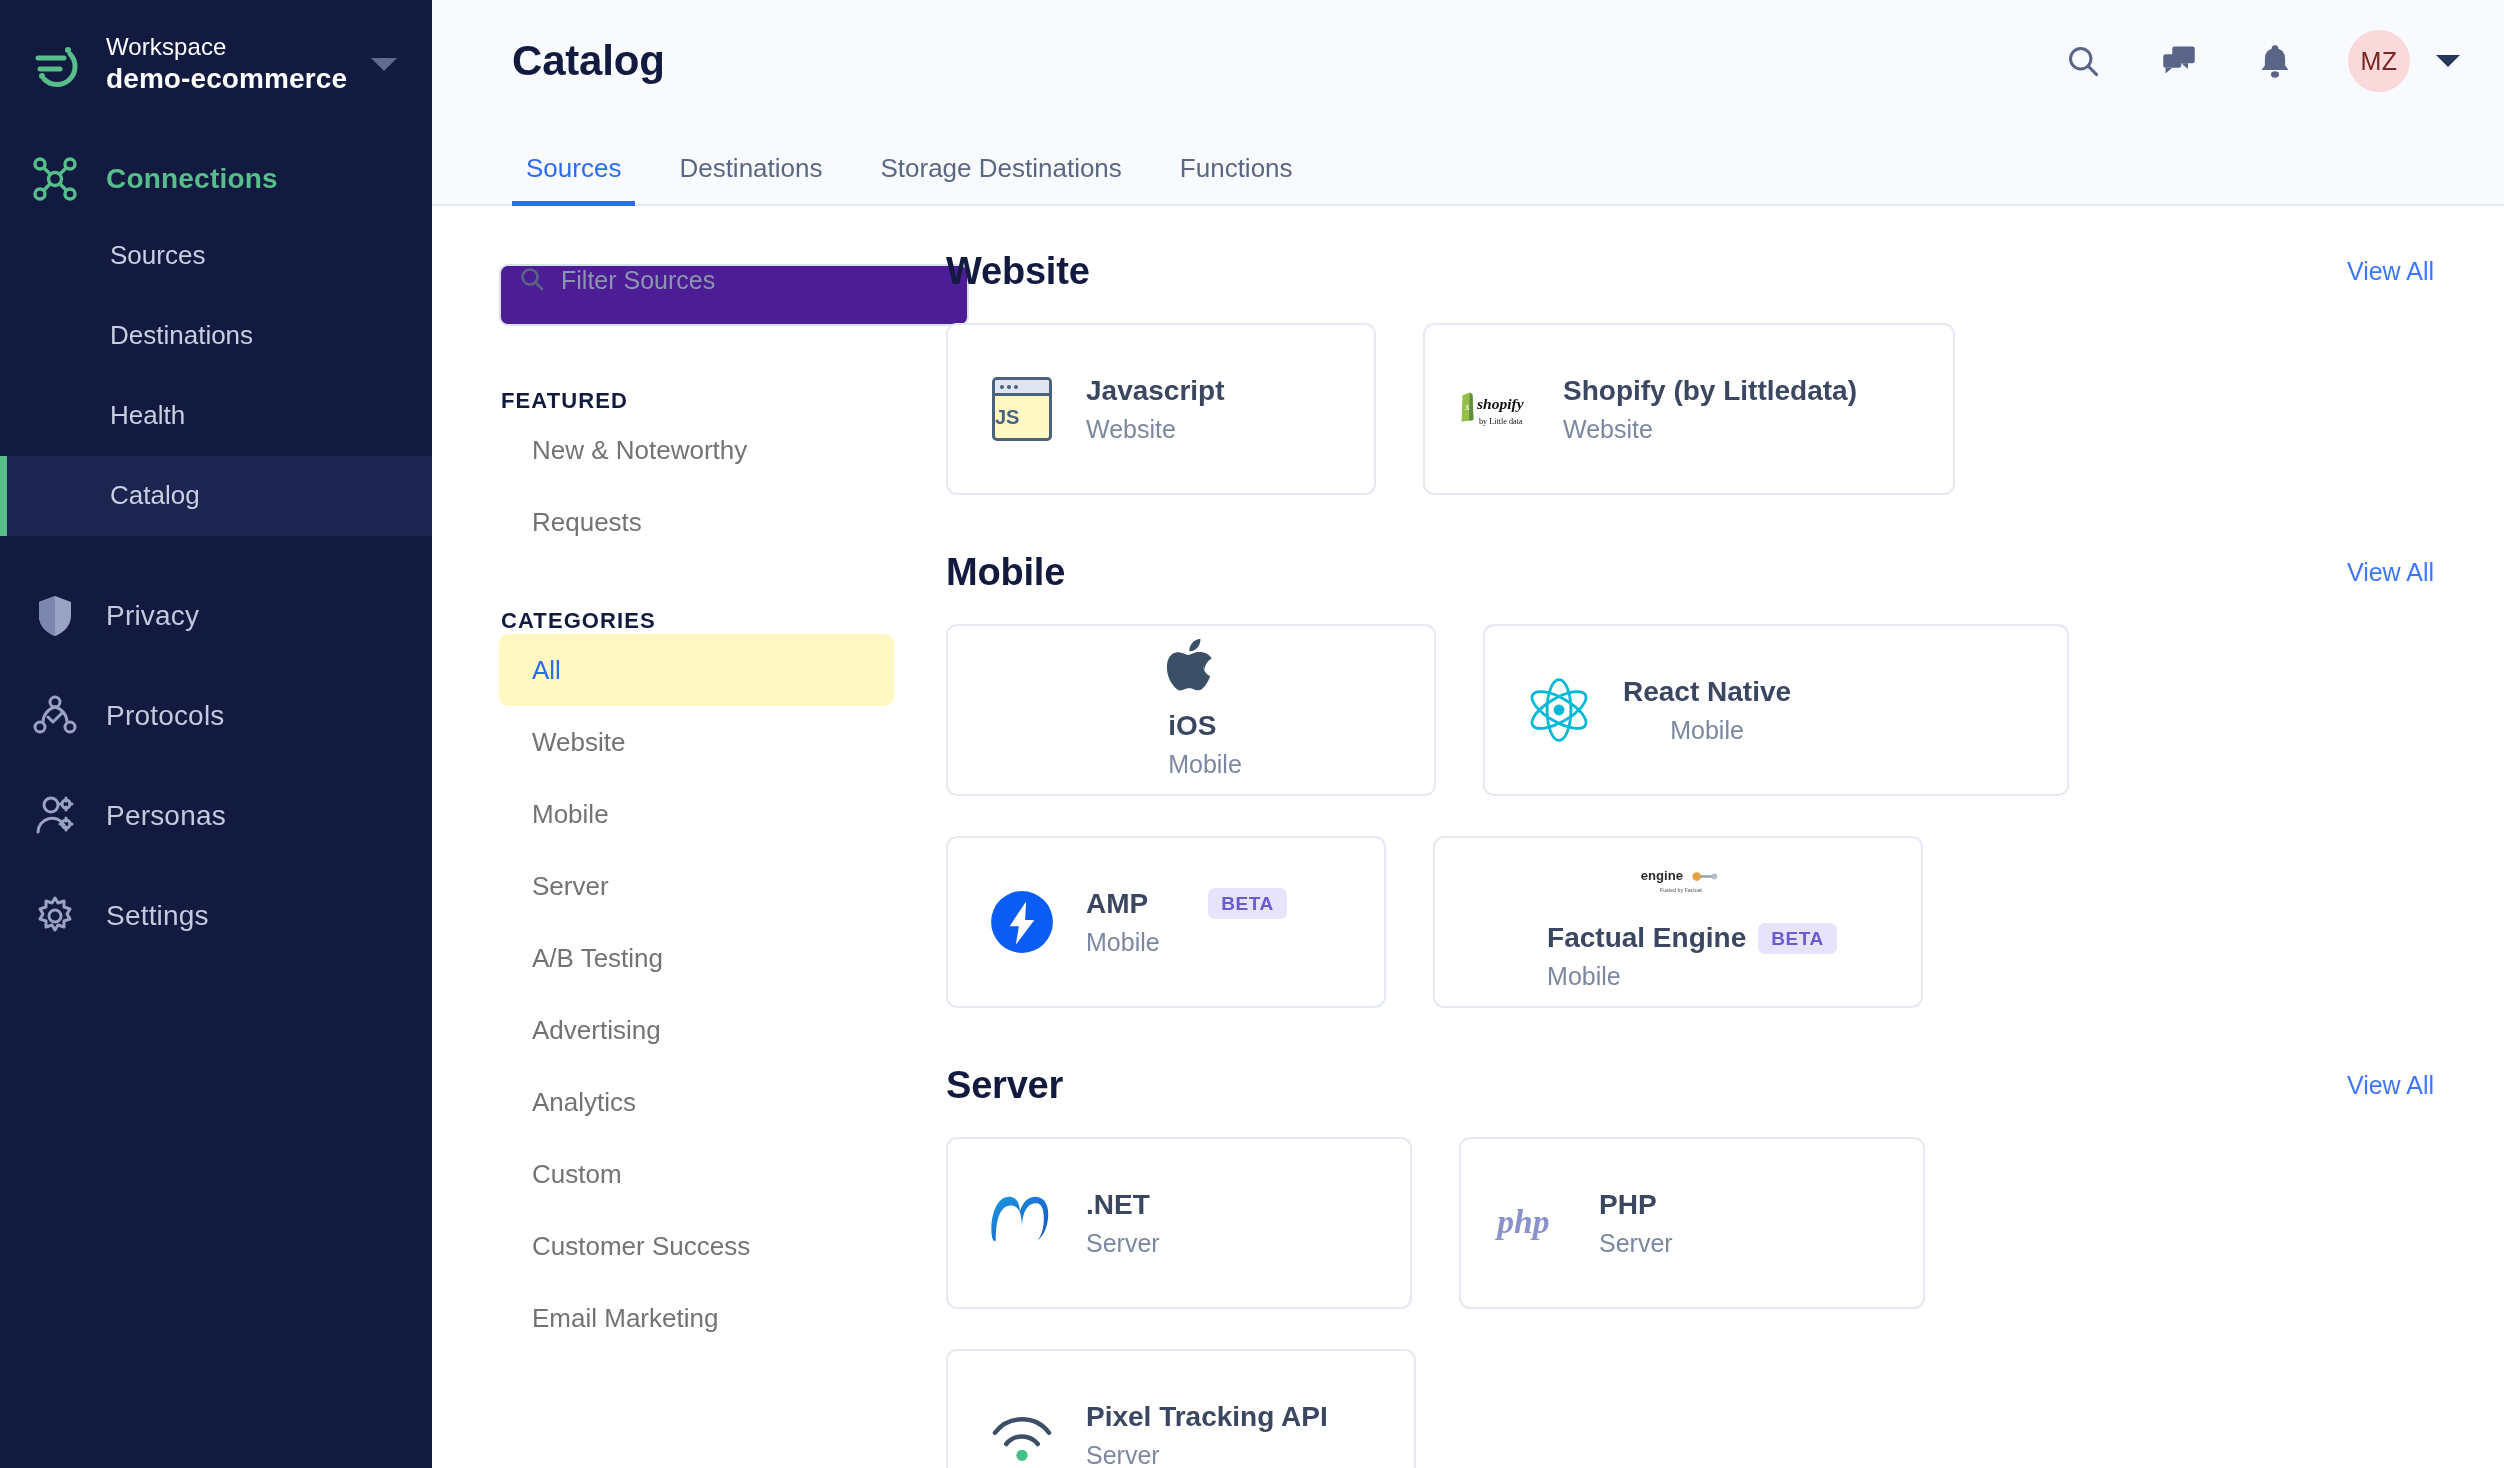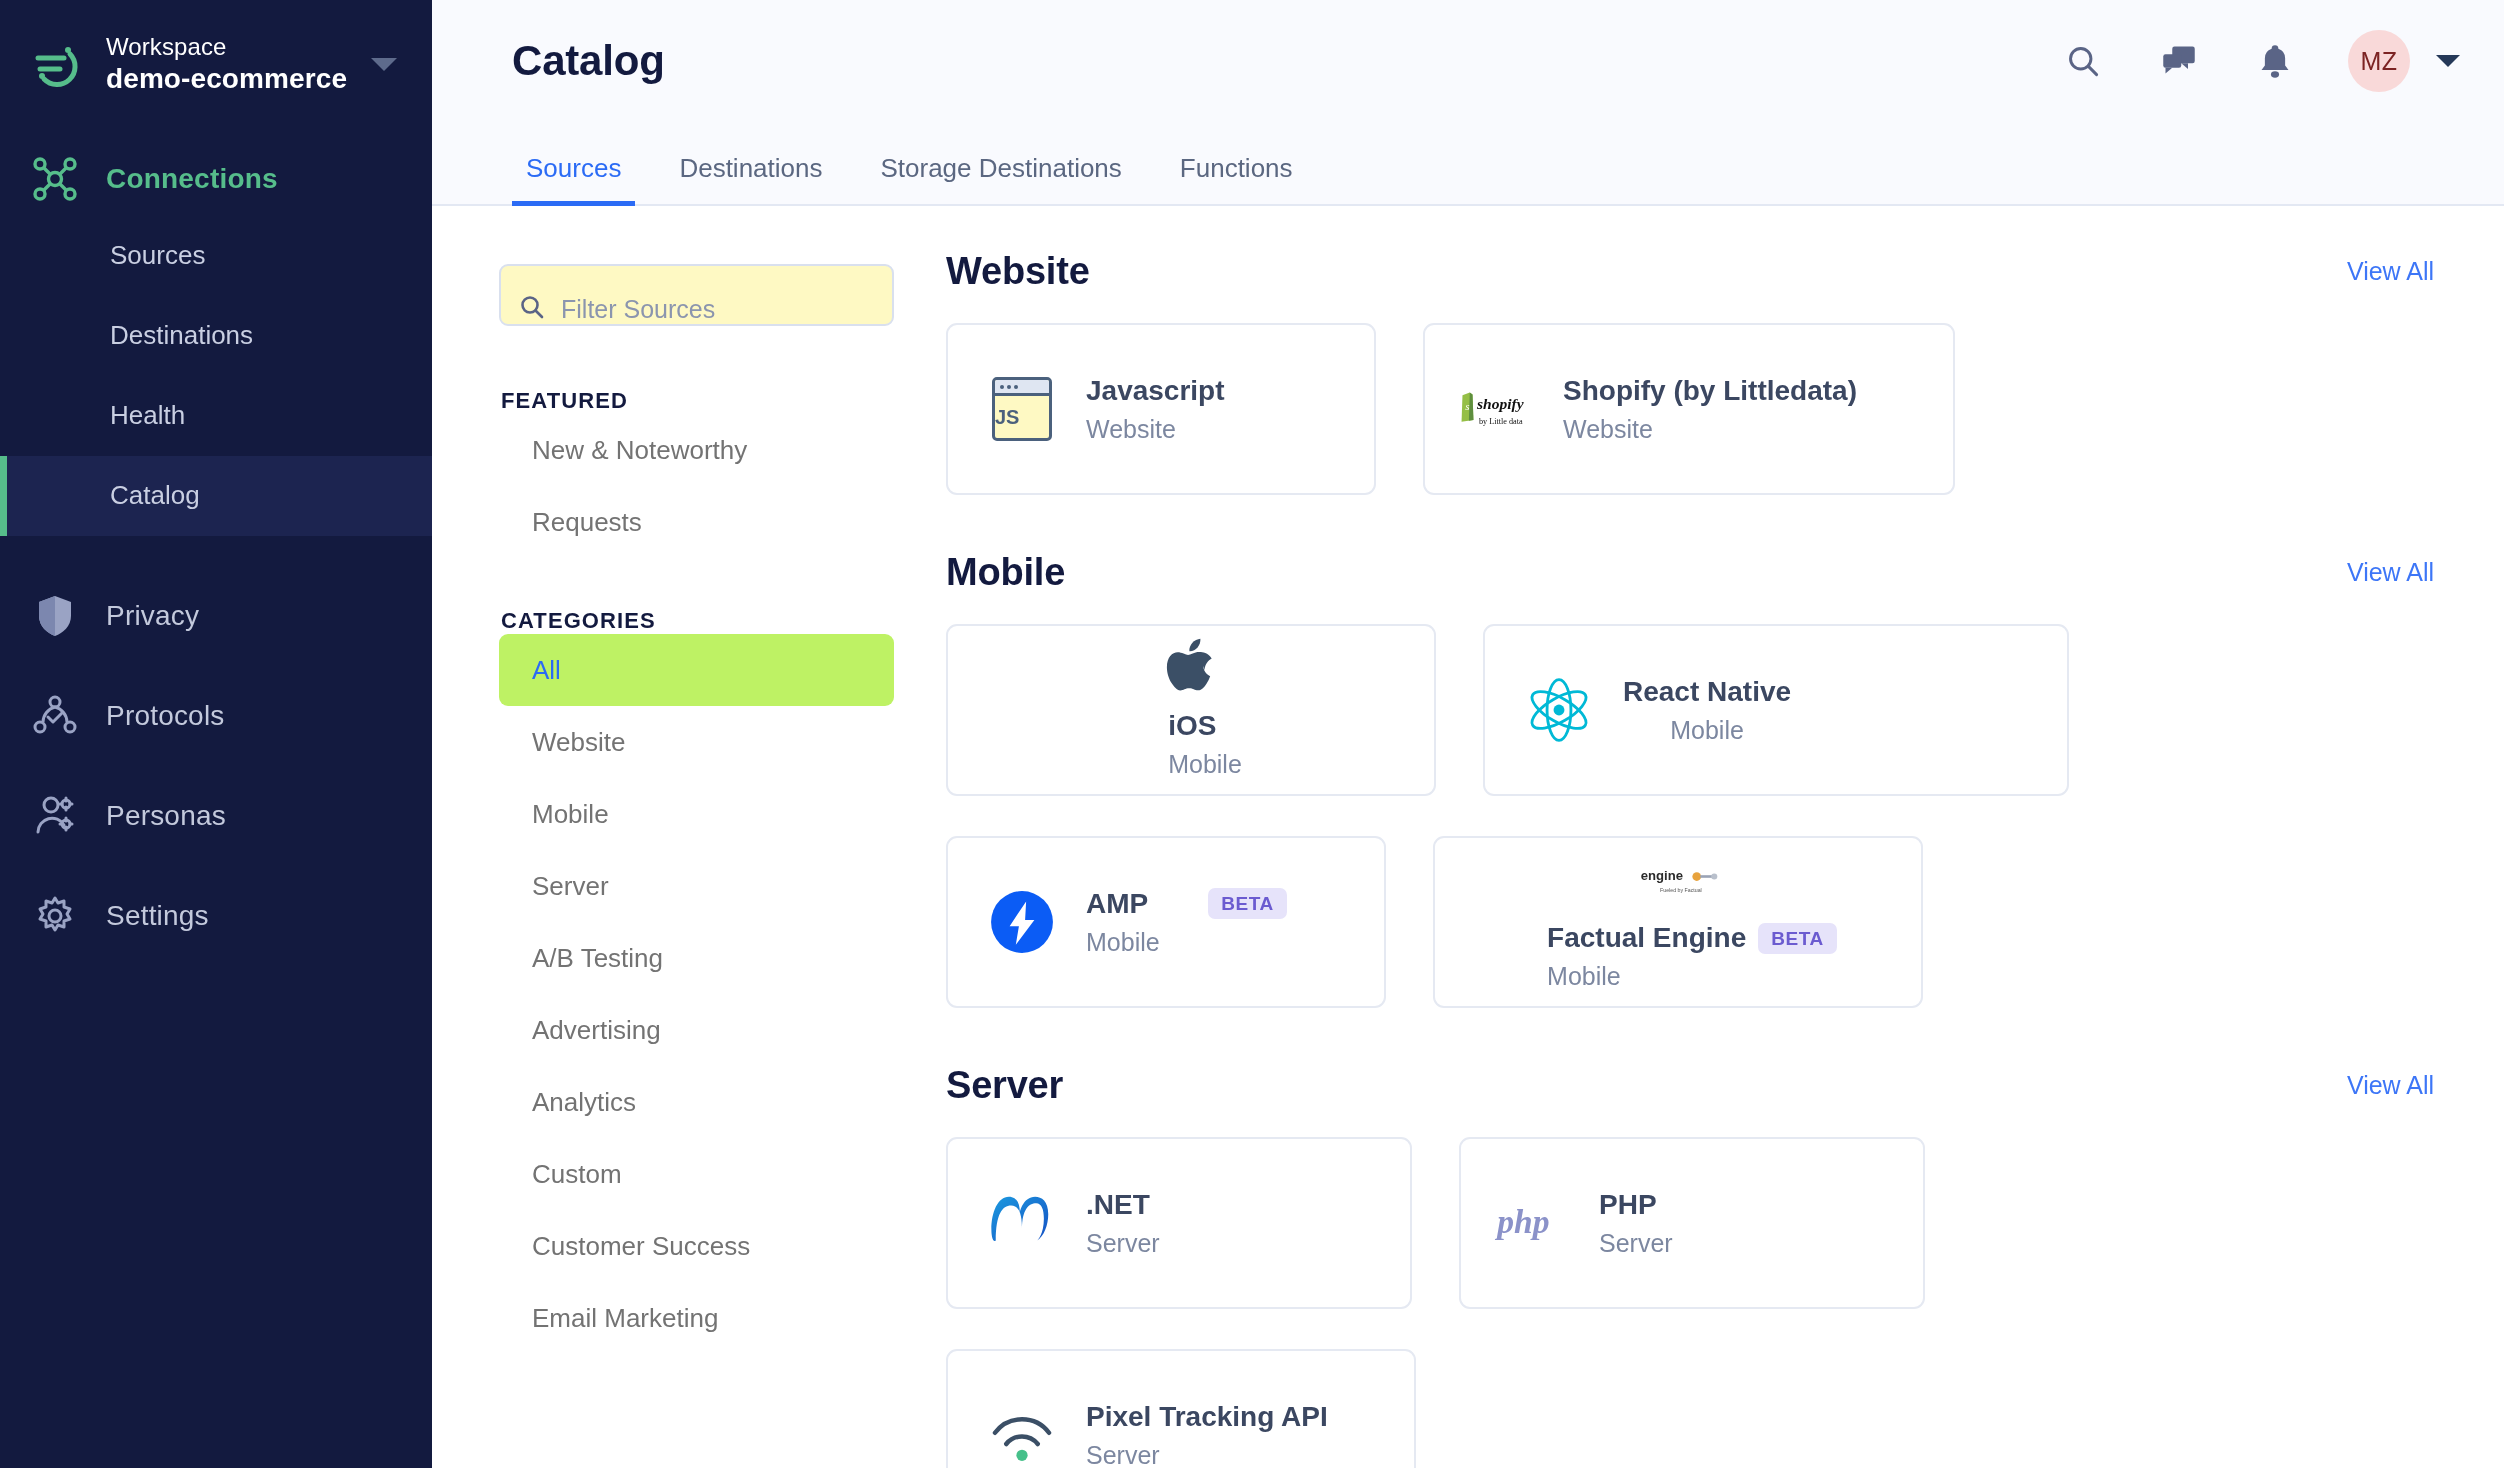--- a/index.html
+++ b/index.html
@@ -79,34 +79,34 @@
   .tab.active { color:#2B6BF5; }
   .tab.active::after {
     content:""; position:absolute; left:0; right:0; bottom:-2px; height:5px; background:#2B6BF5;
   }
 
   .content { flex:1 1 auto; display:flex; min-height:0; overflow:hidden; }
 
   
   .filters { width: 470px; flex:0 0 470px; padding: 58px 0 0 67px; }
   .search-box {
-    width: 395px; height: 62px; border:2px solid #D9E0EE; border-radius:9px;
-    display:flex; align-items:flex-end; padding: 0 18px; background:#fef9c3;
+    width: 470px; height: 62px; border:2px solid #D9E0EE; border-radius:9px;
+    display:flex; align-items:flex-start; padding: 0 18px; background:#4c1d95;
   }
   .search-box input {
     border:0; outline:0; font-size:25px; color:#7F8AA3; margin-left:16px;
     width:100%; font-family:"Liberation Sans",sans-serif; background:transparent;
   }
   .search-box input::placeholder { color:#8B95AE; }
   .flt-head { font-size:22px; font-weight:700; color:#131A3F; letter-spacing:1.1px; margin: 62px 0 0 2px;}
   .flt-item {
     height: 72px; display:flex; align-items:center; padding-left:33px;
     font-size:26px; color:#737373; cursor:pointer; border-radius:9px; width:395px;
   }
-  .flt-item.active { background:#bef264; color:#2B6BF5; }
+  .flt-item.active { background:#fef9c3; color:#2B6BF5; }
 
   
   .catalog { flex:1 1 auto; padding: 44px 70px 0 44px; min-width:0; overflow:hidden;}
   .sec-head { display:flex; align-items:center; margin-bottom: 30px;}
   .sec-title { font-size:38px; font-weight:700; color:#131A3F; letter-spacing:-.2px;}
   .view-all { margin-left:auto; font-size:25px; color:#3D76F7; cursor:pointer;}
   .grid { display:flex; flex-wrap:wrap; gap: 40px 47px; }
   .card {
     width: 430px; height: 172px; border:2px solid #E5E9F2; border-radius:11px;
     background:#fff; display:flex; align-items:center; padding: 0 26px 0 32px; cursor:pointer;

